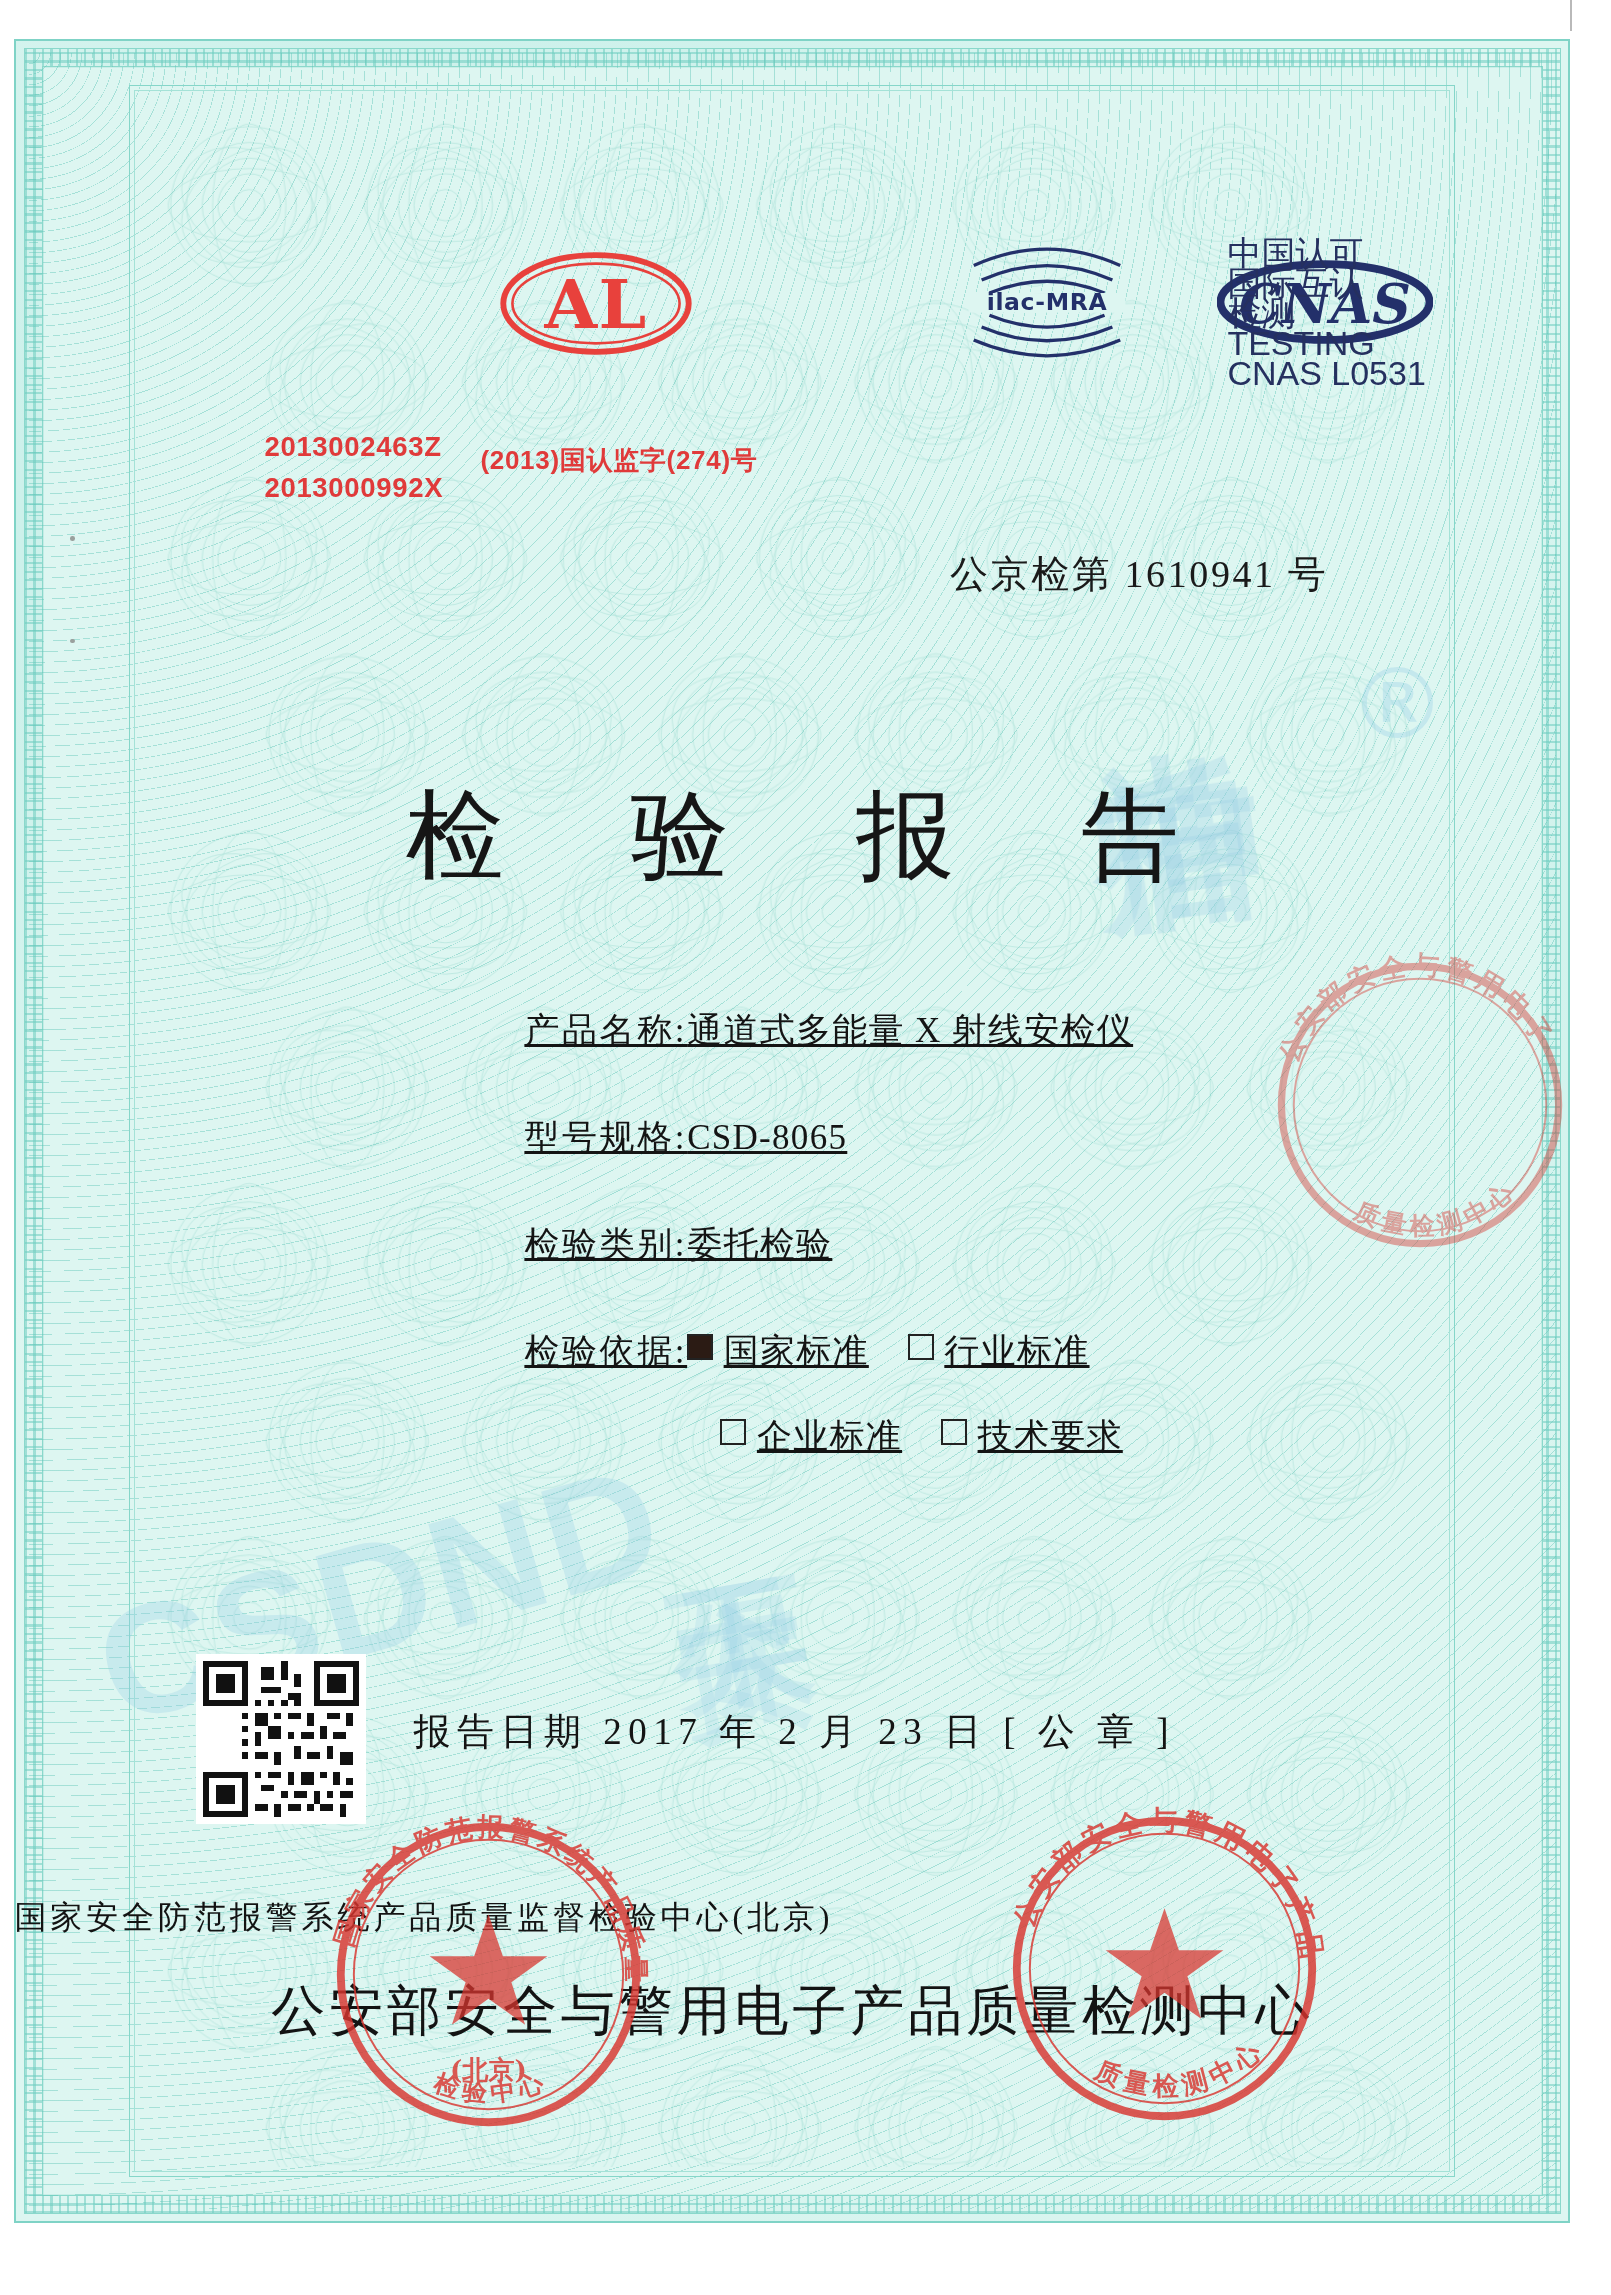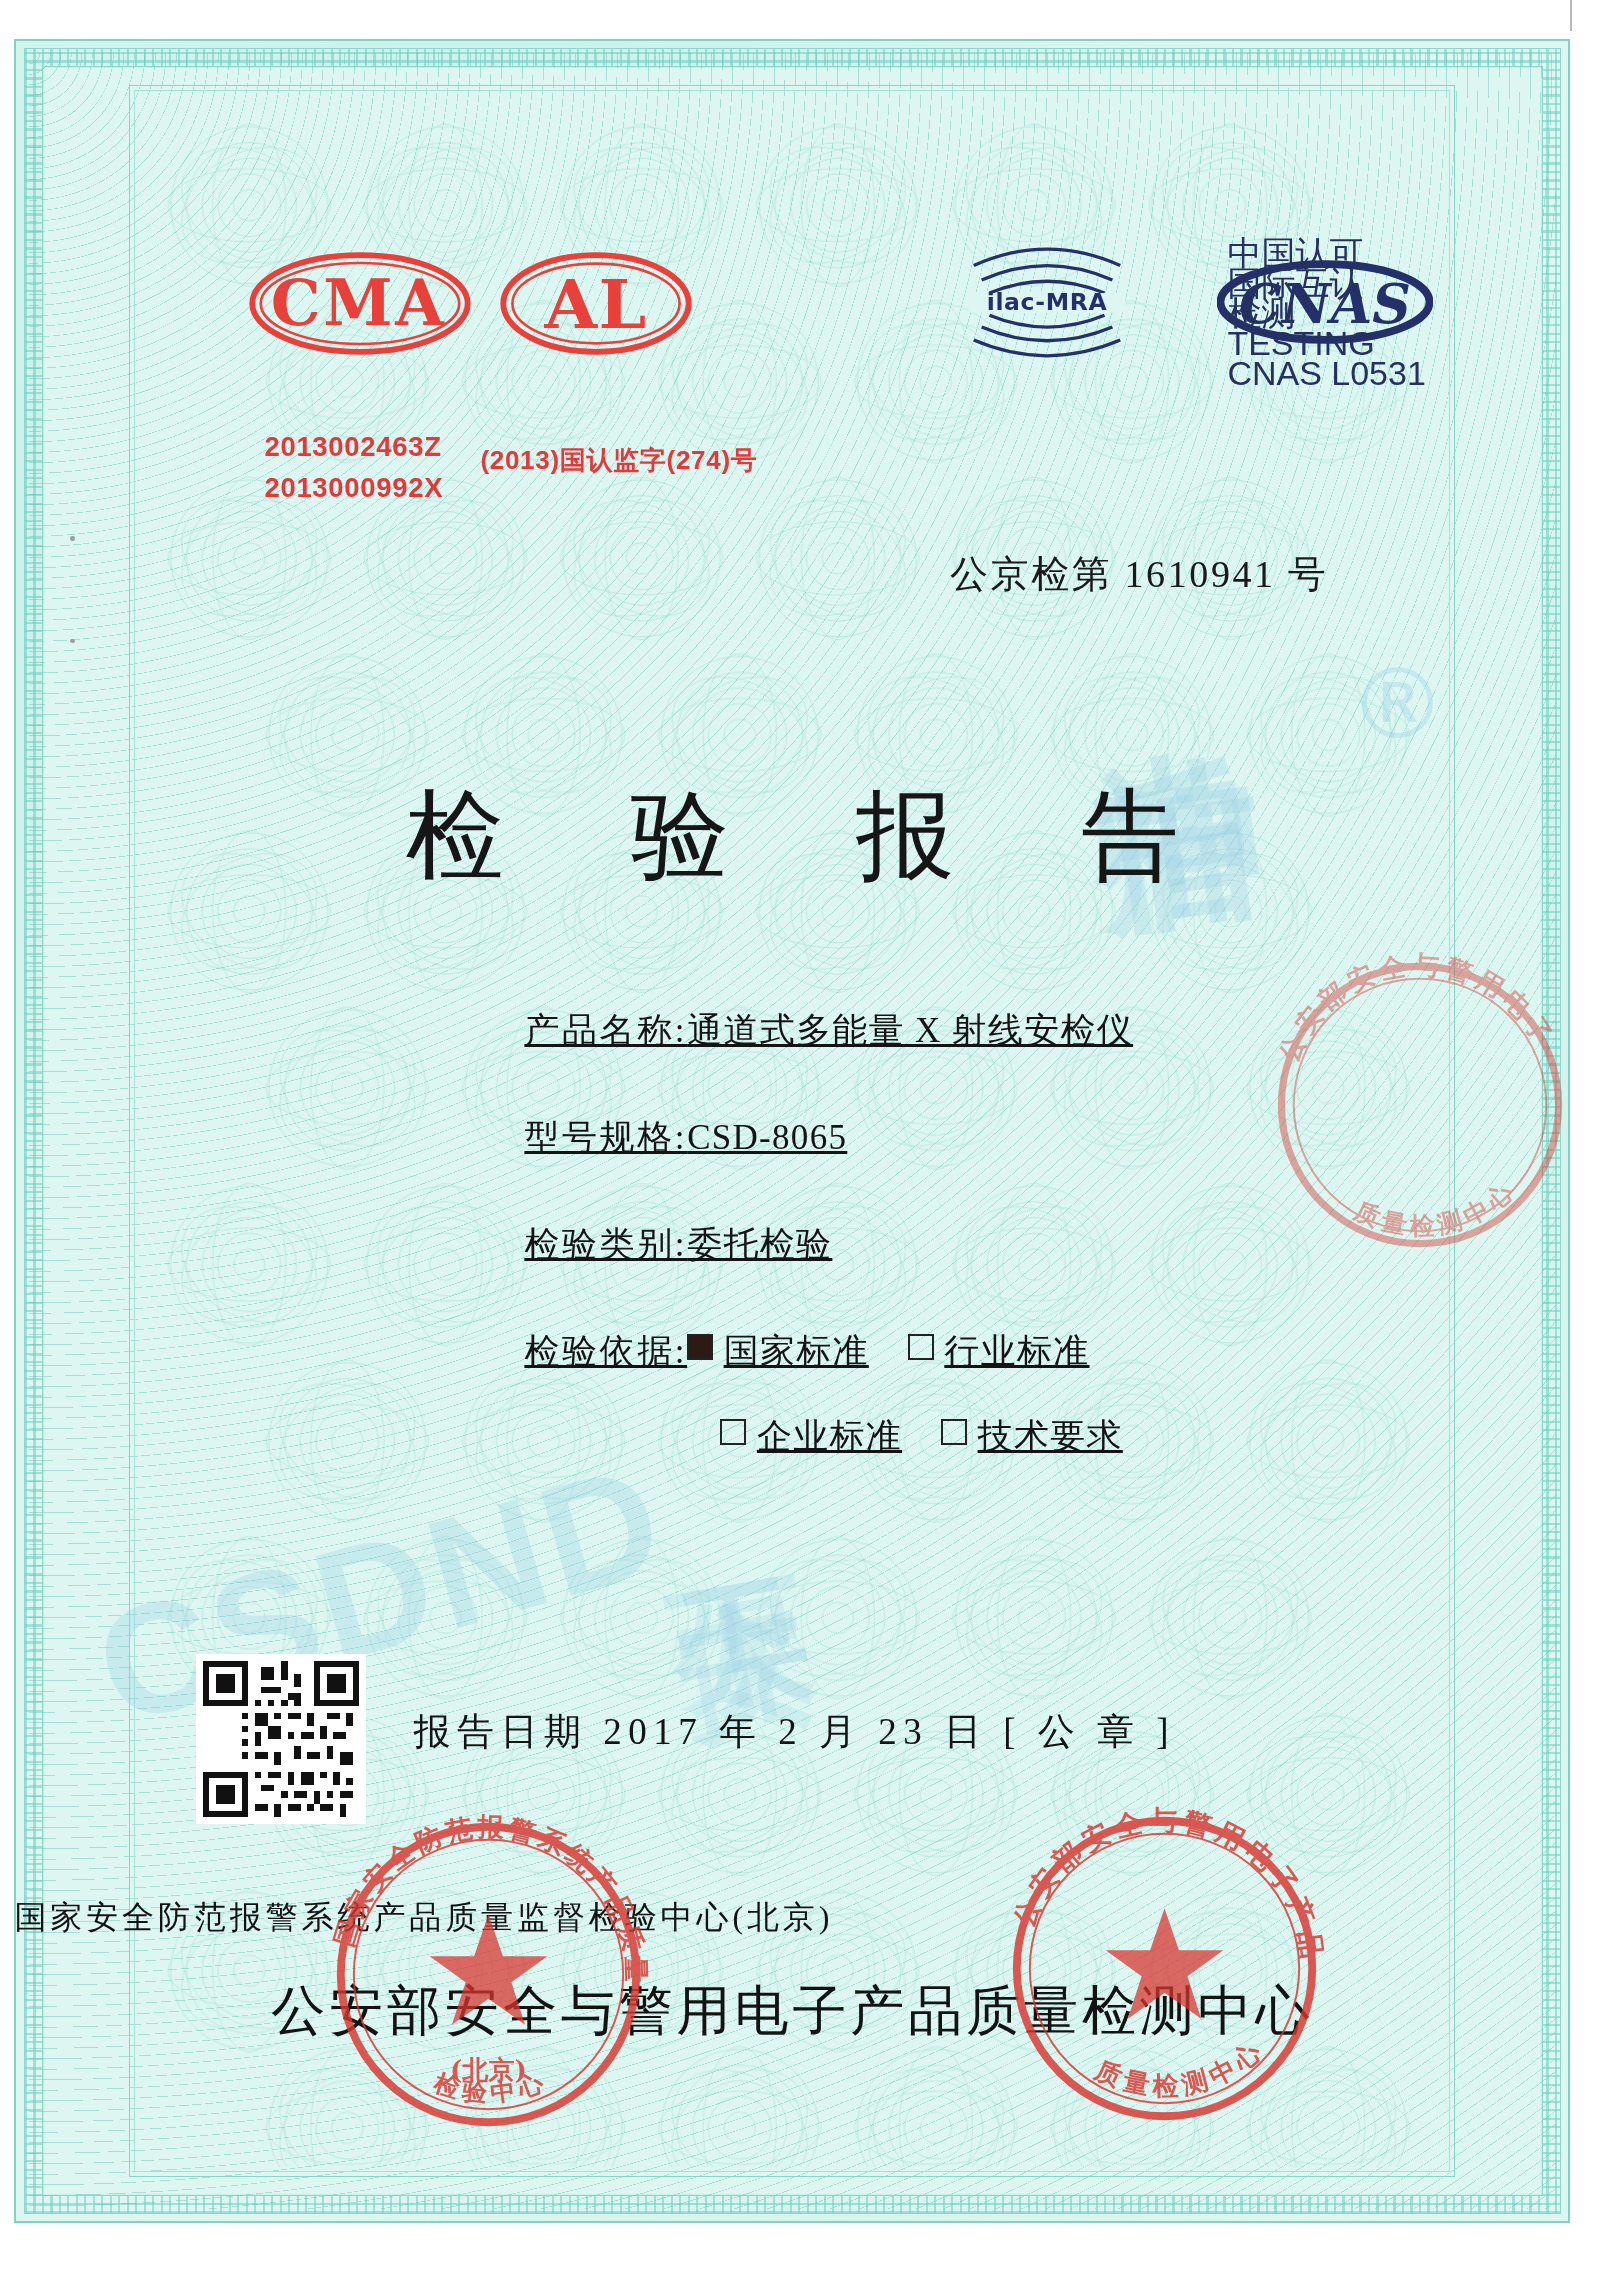--- a/index.html
+++ b/index.html
@@ -447,27 +447,20 @@
         <i></i>
     </div>
 
     <div class="wm-text wm-csd">CSDND</div>
     <div class="wm-text wm-cn">中神盾</div>
     <div class="wm-text wm-cn2">天下安保</div>
     <div class="wm-reg">®</div>
 
     <div class="logos">
 
-      <div class="logo-cma">
-        <svg viewBox="0 0 340 170" width="222" height="111">
-          <ellipse cx="170" cy="85" rx="165" ry="74" fill="none" stroke="#e8413c" stroke-width="9"></ellipse>
-          <ellipse cx="170" cy="85" rx="152" ry="62" fill="none" stroke="#e8413c" stroke-width="4"></ellipse>
-          <text x="168" y="118" text-anchor="middle" font-family="DejaVu Serif, serif" font-size="96" font-weight="bold" fill="#e8413c" letter-spacing="4">CMA</text>
-        </svg>
-      </div>
 
       <div class="logo-al">
         <svg viewBox="0 0 300 170" width="196" height="111">
           <ellipse cx="150" cy="85" rx="142" ry="74" fill="none" stroke="#e8413c" stroke-width="9"></ellipse>
           <ellipse cx="150" cy="85" rx="128" ry="61" fill="none" stroke="#e8413c" stroke-width="4"></ellipse>
           <text x="150" y="122" text-anchor="middle" font-family="DejaVu Serif, serif" font-size="104" font-weight="bold" fill="#e8413c" letter-spacing="2">AL</text>
         </svg>
       </div>
 
       <div class="logo-ilac">

